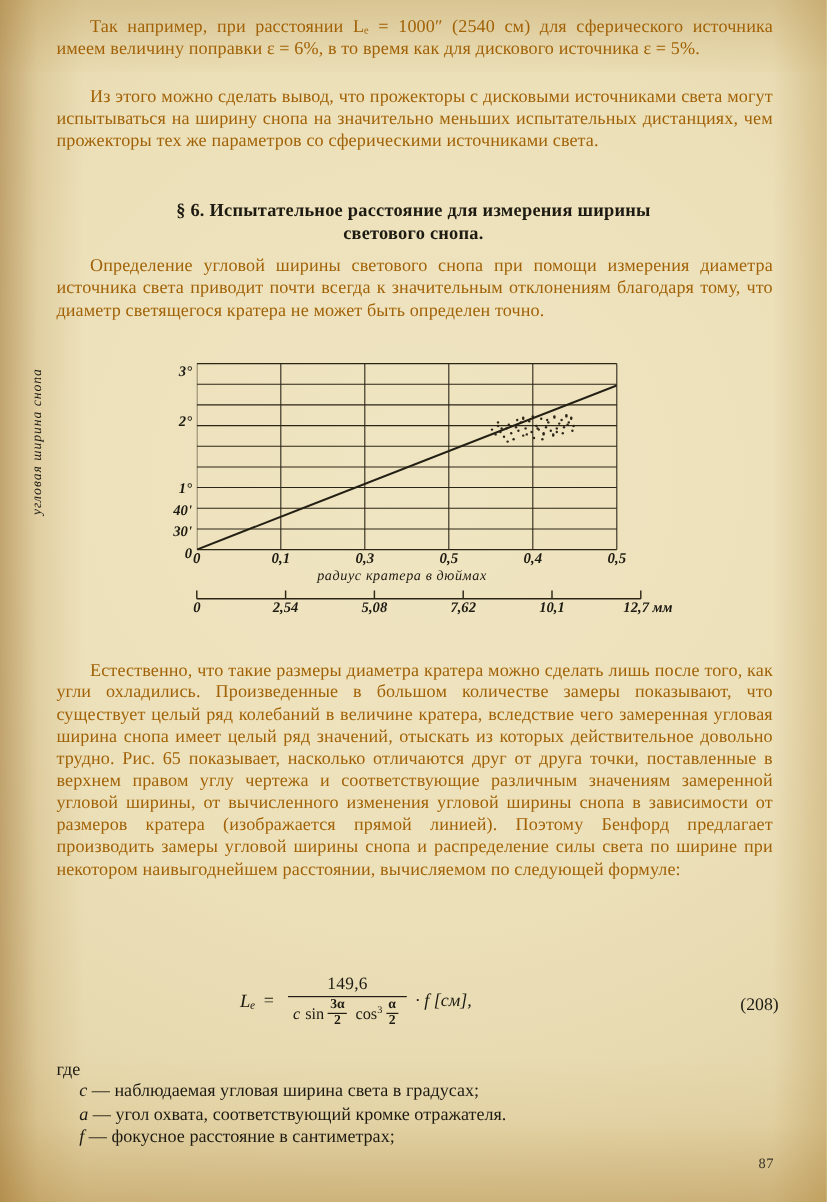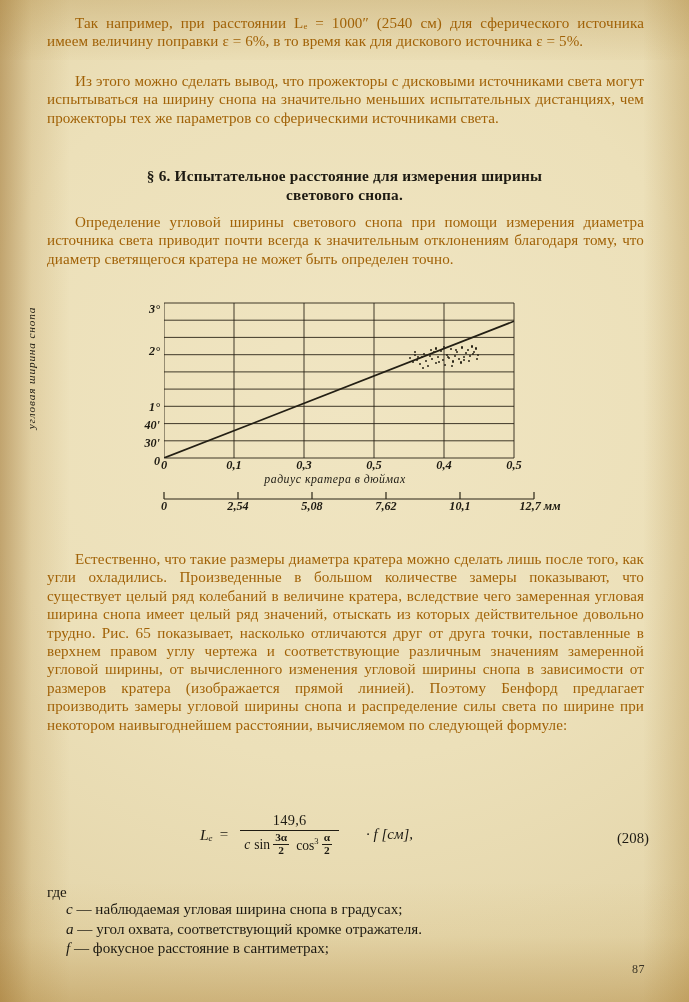--- a/index.html
+++ b/index.html
@@ -427,32 +427,32 @@
             <span class="sd">2</span>
           </span>
           <span style="margin-left:4px; font-style:normal;"><span>cos</span><sup style="font-size:8.6px;">3</sup></span>
           <span class="sfrac">
             <span class="sn">α</span>
             <span class="sbar"></span>
             <span class="sd">2</span>
           </span>
         </span>
       </span>
-      <span style="margin-left:22px;">· f [см],</span>
+      <span style="margin-left:2px;">· f [см],</span>
     </div>
     <div class="eqno">(208)</div>
   </div>
 
   <div class="where">где</div>
 
   <div class="deflist">
     <div>
       <i>c</i>
       <span>—</span>
-      <span>наблюдаемая угловая ширина снопа в градусах;</span>
+      <span>наблюдаемая угловая ширина света в градусах;</span>
     </div>
     <div>
       <i>a</i>
       <span>—</span>
       <span>угол охвата, соответствующий кромке отражателя.</span>
     </div>
     <div>
       <i>f</i>
       <span>—</span>
       <span>фокусное расстояние в сантиметрах;</span>

